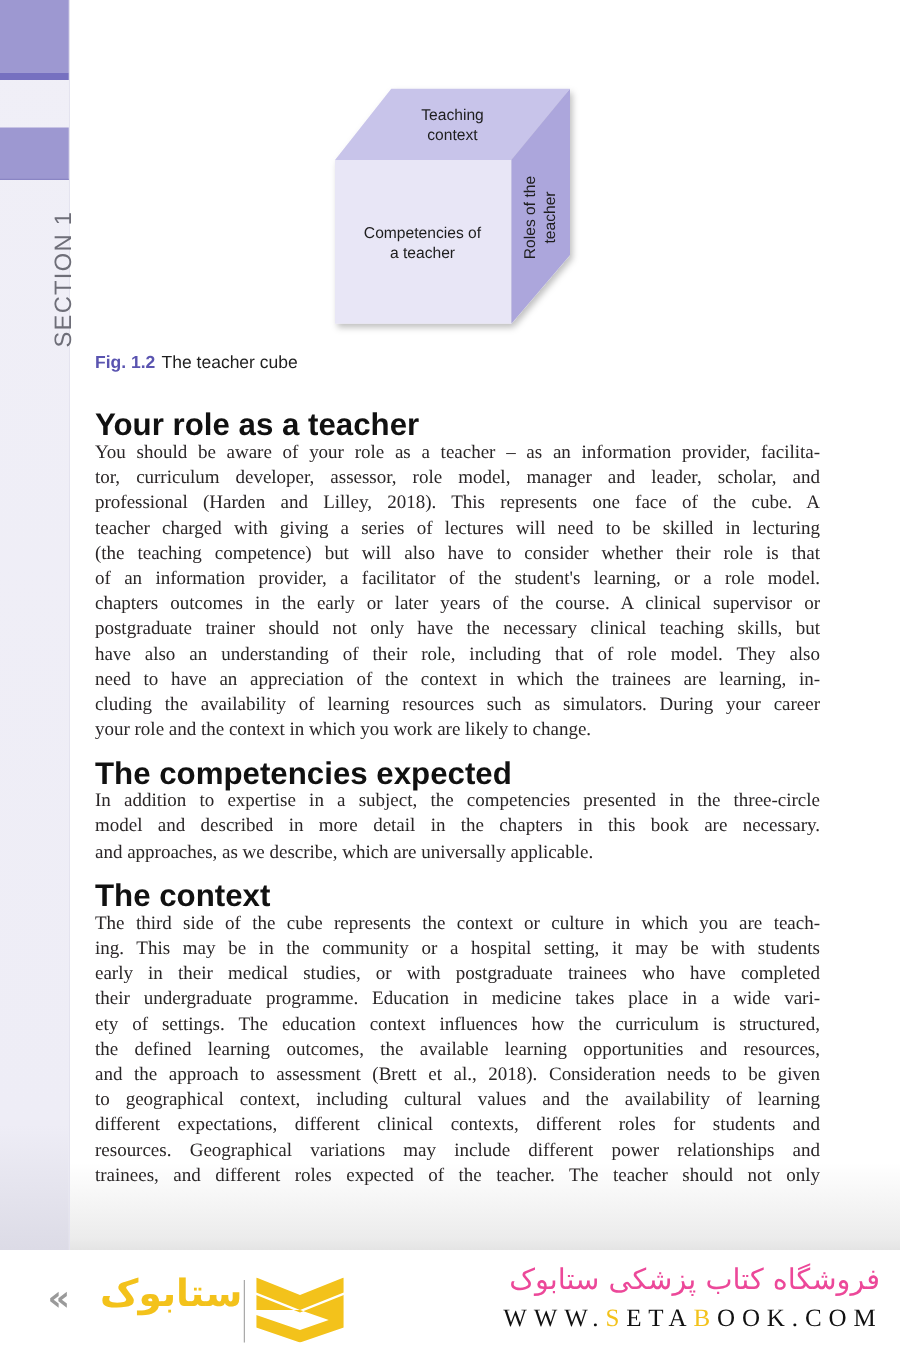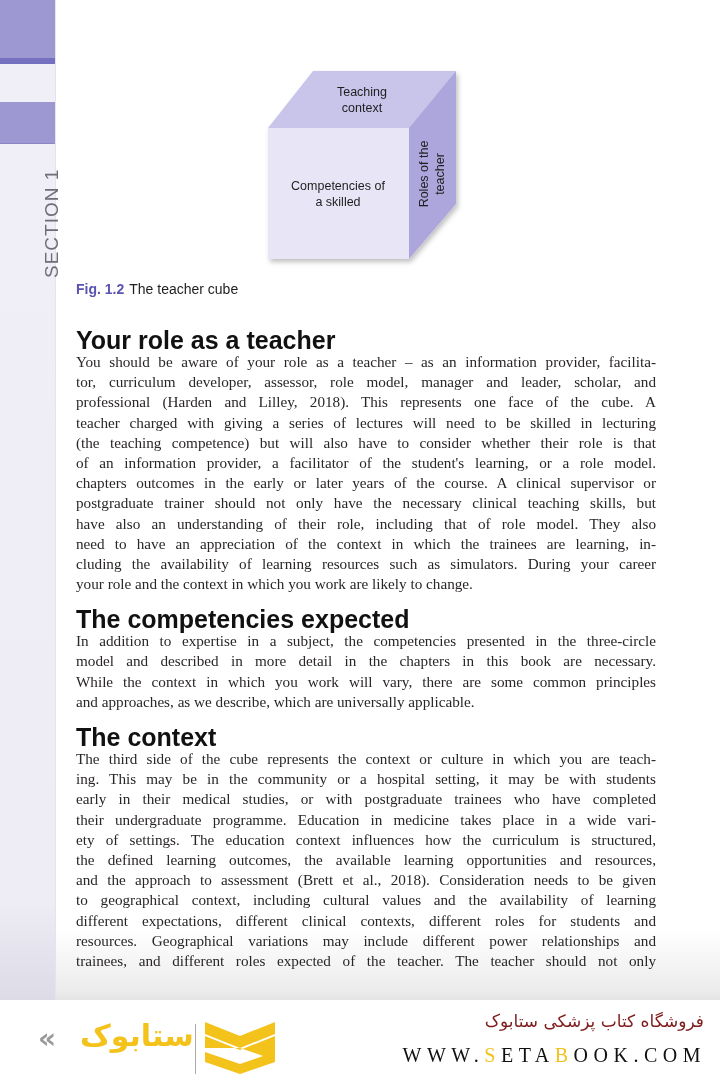--- a/index.html
+++ b/index.html
@@ -75,21 +75,21 @@
     font-family: "DejaVu Sans", sans-serif; font-size: 30px; font-weight: bold; color: #f3c21b; text-align: center;
   }
   .logo-sub {
     position: absolute; left: 50px; top: 1059px;
     font-family: Liberation Sans, sans-serif; font-size: 11.5px; color: #9a9a9a; direction: rtl; margin-top: 44px;
   }
   .logo-divider { position: absolute; left: 195px; top: 1024px; width: 1px; height: 50px; background: #aaaaaa; }
   .logo-chevrons { position: absolute; left: 205px; top: 1022px; }
   .store-name {
     position: absolute; right: 16px; top: 1011px;
-    font-family: "DejaVu Sans", sans-serif; font-size: 17px; color: #7f1d1d; direction: rtl; text-align: right;
+    font-family: "DejaVu Sans", sans-serif; font-size: 23px; color: #ec4899; direction: rtl; text-align: right;
   }
   .store-url {
     position: absolute; right: 14px; top: 1044px;
     font-family: Liberation Serif, serif; font-size: 20px; letter-spacing: 5.5px; color: #111; margin-left: 23px;
   }
   .store-url .hl { color: #f3c21b; }
 </style>
 </head>
 <body>
 
@@ -112,21 +112,21 @@
         <polygon points="154,68 201,11 201,144 154,199" fill="#aca6dc"></polygon>
         <polygon points="13,68 154,68 154,199 13,199" fill="#e8e6f6"></polygon>
       </g>
     </svg>
     <div class="cube-label" style="left:70px; top:24px; width:74px;">
       <div>Teaching</div>
       <div>context</div>
     </div>
     <div class="cube-label" style="left:20px; top:118px; width:126px;">
       <div>Competencies of</div>
-      <div>a skilled</div>
+      <div>a teacher</div>
     </div>
     <div class="cube-label" style="left:132px; top:98px; width:90px; transform: rotate(-90deg);">
       <div>Roles of the</div>
       <div>teacher</div>
     </div>
   </div>
 
   <div class="fig-caption">
     <span class="fig-num">Fig. 1.2</span><span>The teacher cube</span>
   </div>
@@ -146,21 +146,20 @@
       <span class="line">need to have an appreciation of the context in which the trainees are learning, in-</span>
       <span class="line">cluding the availability of learning resources such as simulators. During your career</span>
       <span class="line last">your role and the context in which you work are likely to change.</span>
     </div>
     <div class="gap"></div>
 
     <h2 class="section-heading">The competencies expected</h2>
     <div class="para">
       <span class="line">In addition to expertise in a subject, the competencies presented in the three-circle</span>
       <span class="line">model and described in more detail in the chapters in this book are necessary.</span>
-      <span class="line">While the context in which you work will vary, there are some common principles</span>
       <span class="line last">and approaches, as we describe, which are universally applicable.</span>
     </div>
     <div class="gap"></div>
 
     <h2 class="section-heading">The context</h2>
     <div class="para">
       <span class="line">The third side of the cube represents the context or culture in which you are teach-</span>
       <span class="line">ing. This may be in the community or a hospital setting, it may be with students</span>
       <span class="line">early in their medical studies, or with postgraduate trainees who have completed</span>
       <span class="line">their undergraduate programme. Education in medicine takes place in a wide vari-</span>

